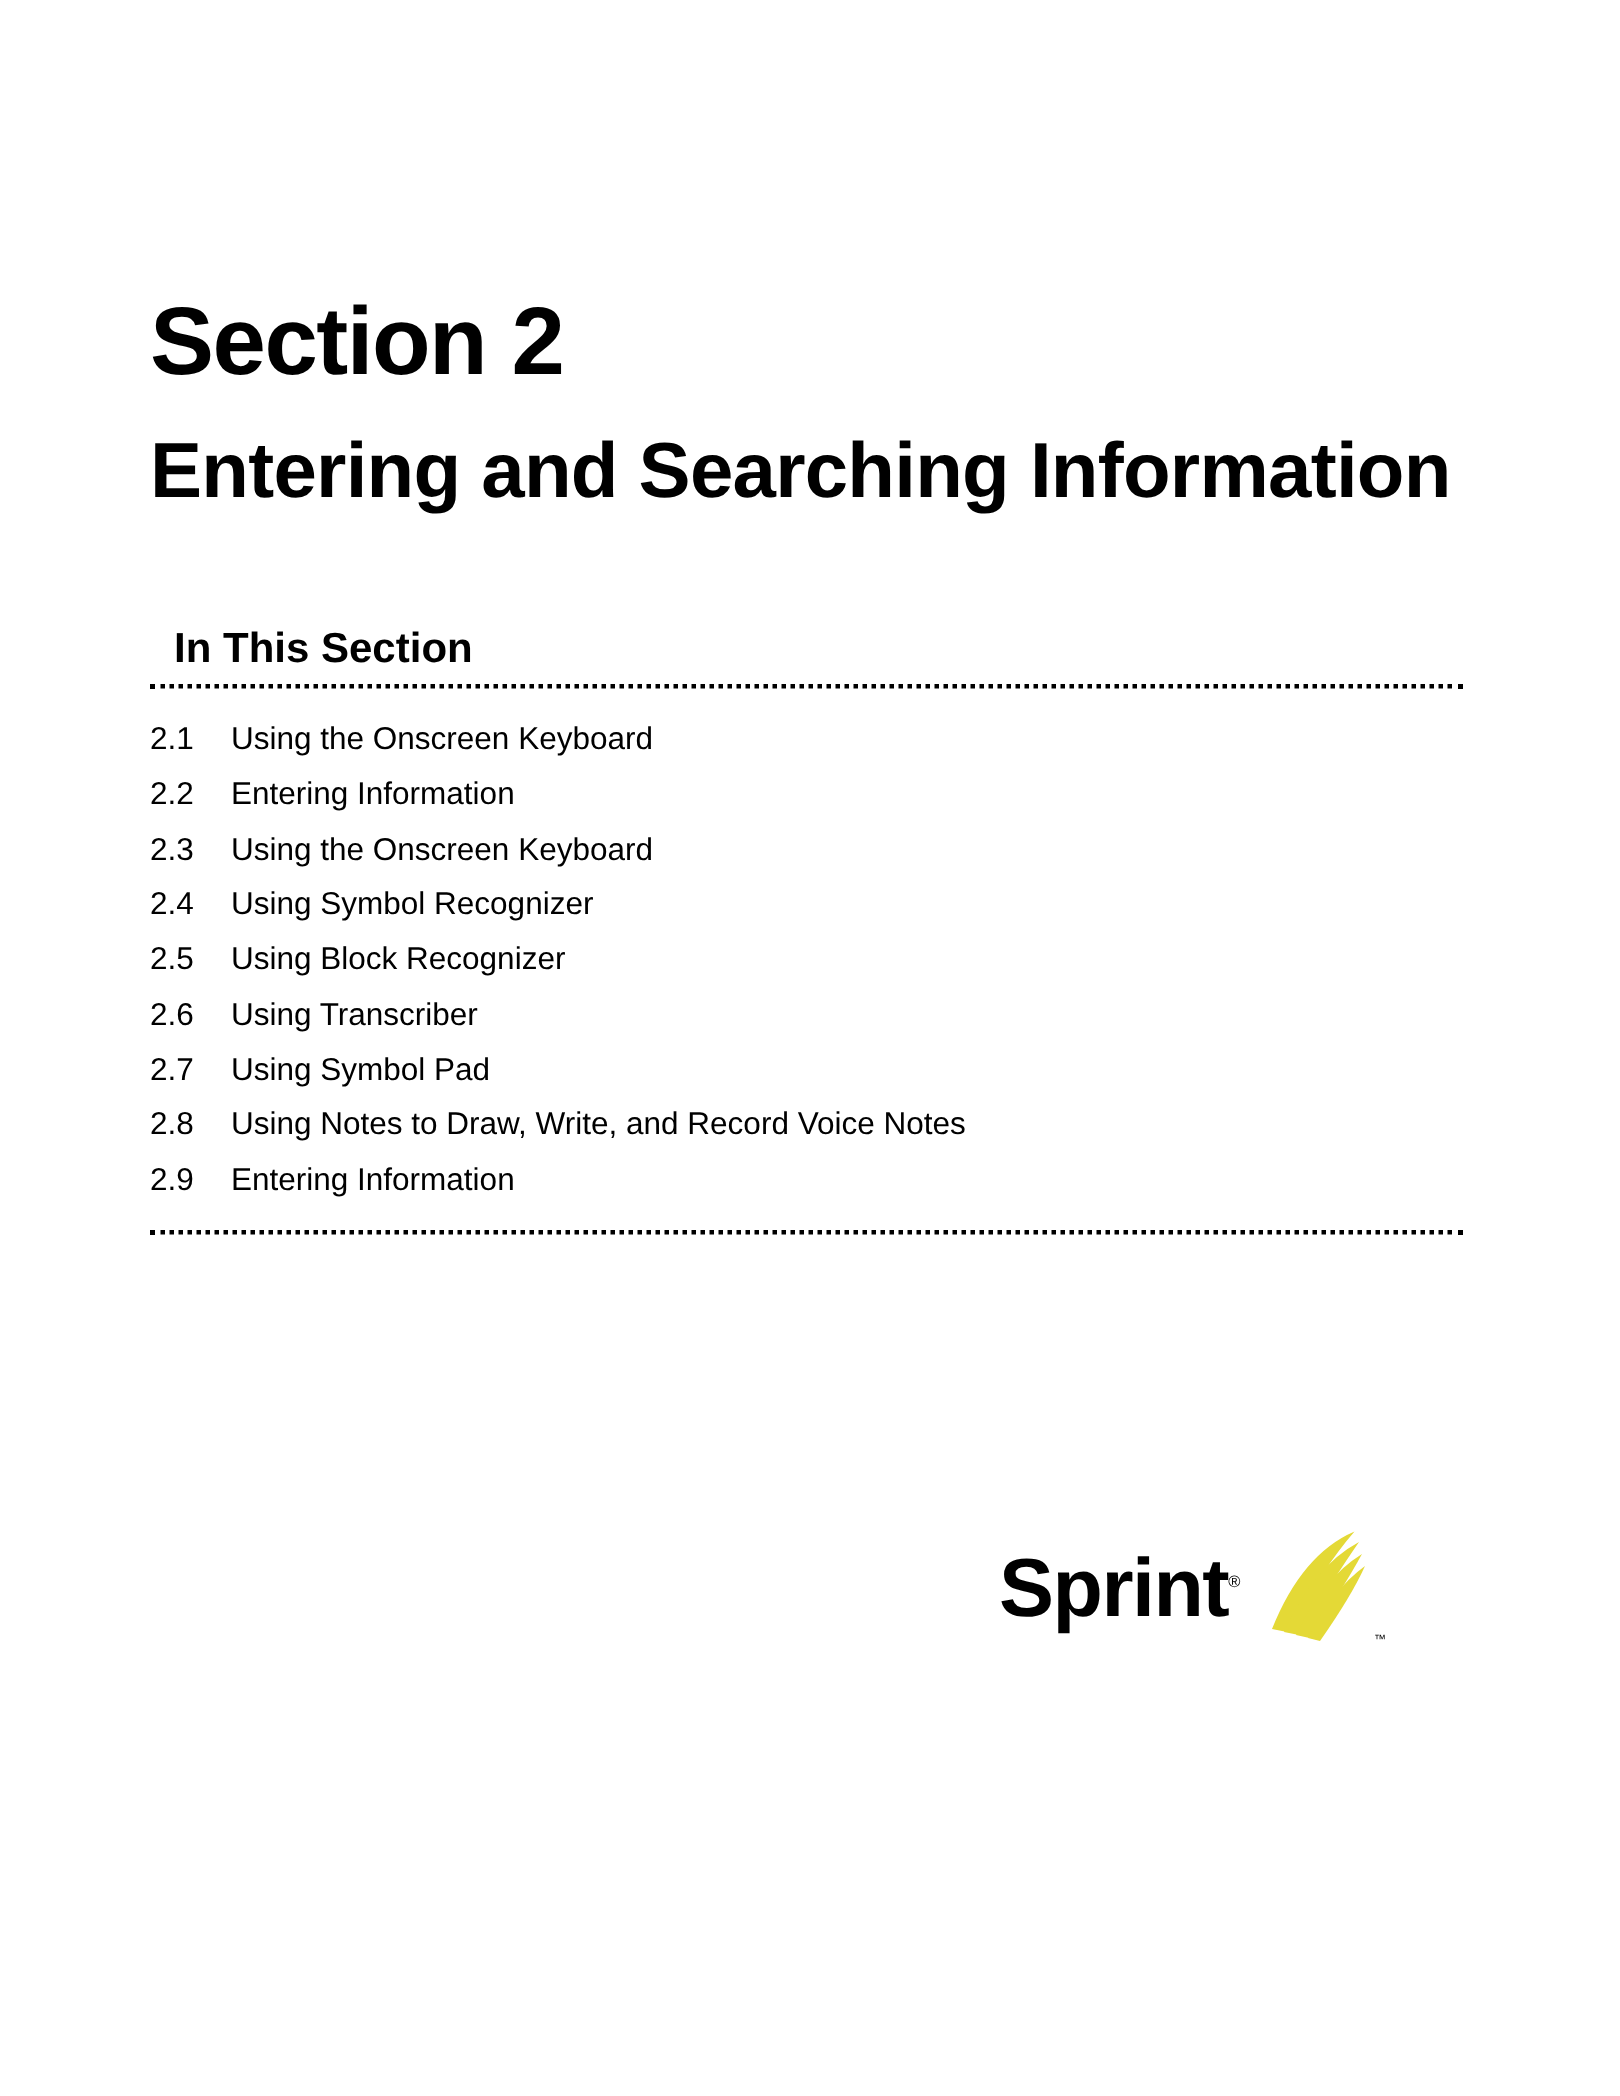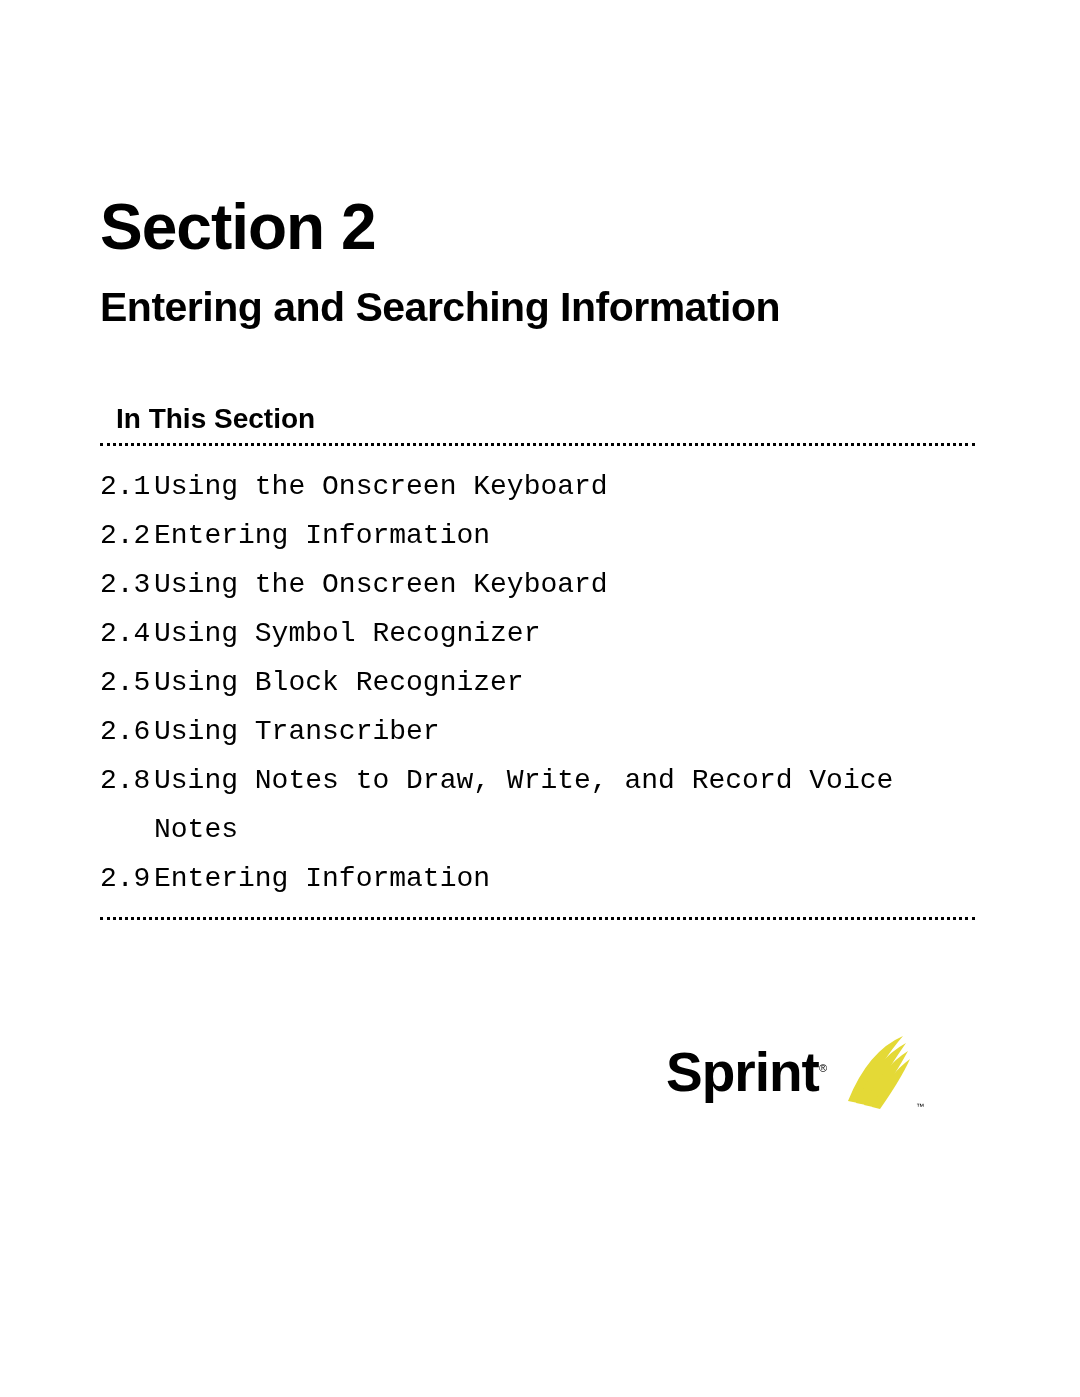--- a/index.html
+++ b/index.html
@@ -17,61 +17,60 @@
       padding: 100px 105px 0 100px;
     }
     .section-heading {
       font-size: 64px;
       font-weight: 700;
       letter-spacing: -1px;
       margin-top: 90px;
       margin-bottom: 20px;
     }
     .section-title {
-      font-size: 41px;
+      font-size: 52px;
       font-weight: 700;
       letter-spacing: -0.5px;
       margin-bottom: 72px;
     }
     .in-this-section {
       font-size: 28px;
       font-weight: 700;
       margin-bottom: 8px;
       margin-left: 16px;
     }
     .dotted-line {
       border: none;
       border-top: 3px dotted #000000;
       margin-bottom: 16px;
     }
     .toc-list {
       list-style: none;
     }
     .toc-item {
-      font-size: 28px;
+      font-size: 21px;
       font-weight: 400;
       line-height: 1.75;
       display: flex;
-      font-family: Liberation Mono, monospace;
     }
     .toc-number {
       display: inline-block;
       min-width: 54px;
     }
     .toc-text {
       flex: 1;
     }
     .dotted-line-bottom {
       border: none;
       border-top: 3px dotted #000000;
       margin-top: 14px;
     }
     .logo-container {
       position: absolute;
-      bottom: 284px;
+      bottom: 298px;
       right: 170px;
       display: flex;
       align-items: center;
       gap: 12px;
     }
     .sprint-text {
       font-size: 55px;
       font-weight: 700;
       letter-spacing: -1px;
       font-family: 'Segoe UI', Arial, sans-serif;
@@ -122,20 +121,24 @@
   </li>
   <li class="toc-item">
     <span class="toc-number">2.5</span>
     <span class="toc-text">Using Block Recognizer</span>
   </li>
   <li class="toc-item">
     <span class="toc-number">2.6</span>
     <span class="toc-text">Using Transcriber</span>
   </li>
   <li class="toc-item">
+    <span class="toc-number">2.7</span>
+    <span class="toc-text">Using Symbol Pad</span>
+  </li>
+  <li class="toc-item">
     <span class="toc-number">2.8</span>
     <span class="toc-text">Using Notes to Draw, Write, and Record Voice Notes</span>
   </li>
   <li class="toc-item">
     <span class="toc-number">2.9</span>
     <span class="toc-text">Entering Information</span>
   </li>
 </ul>
 
 <hr class="dotted-line-bottom">

